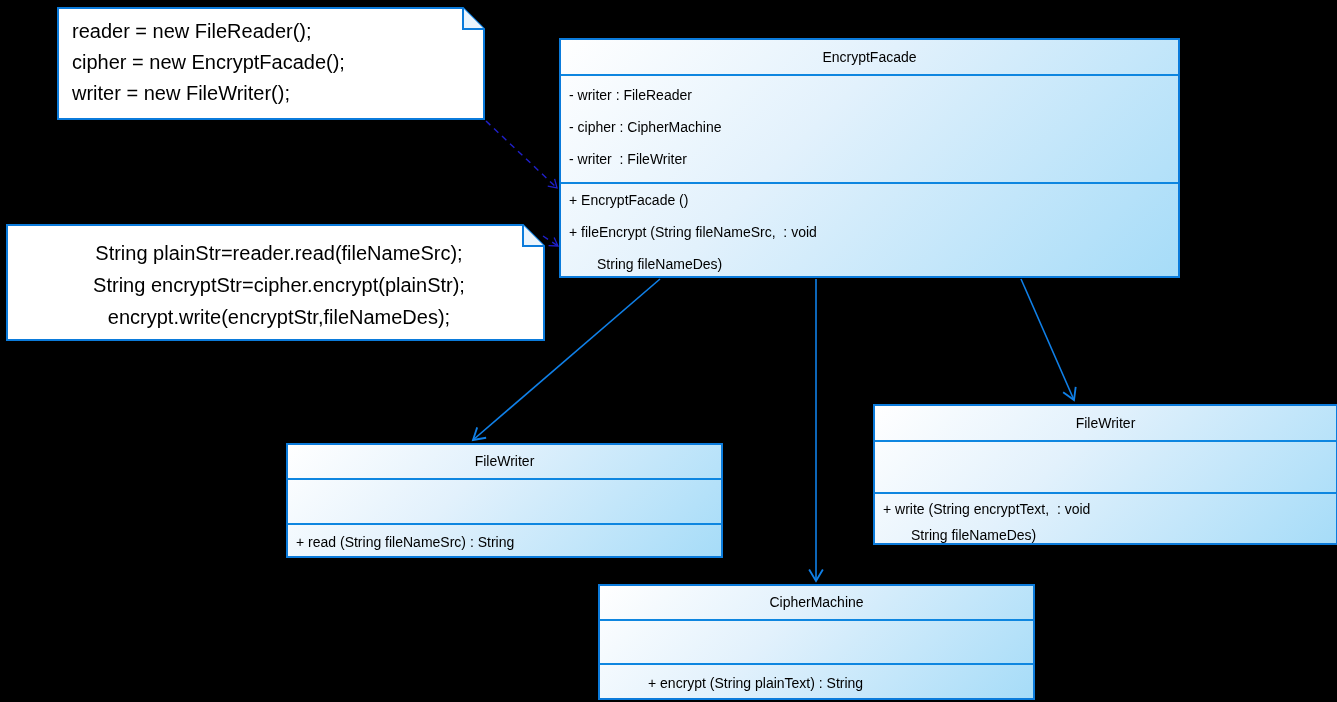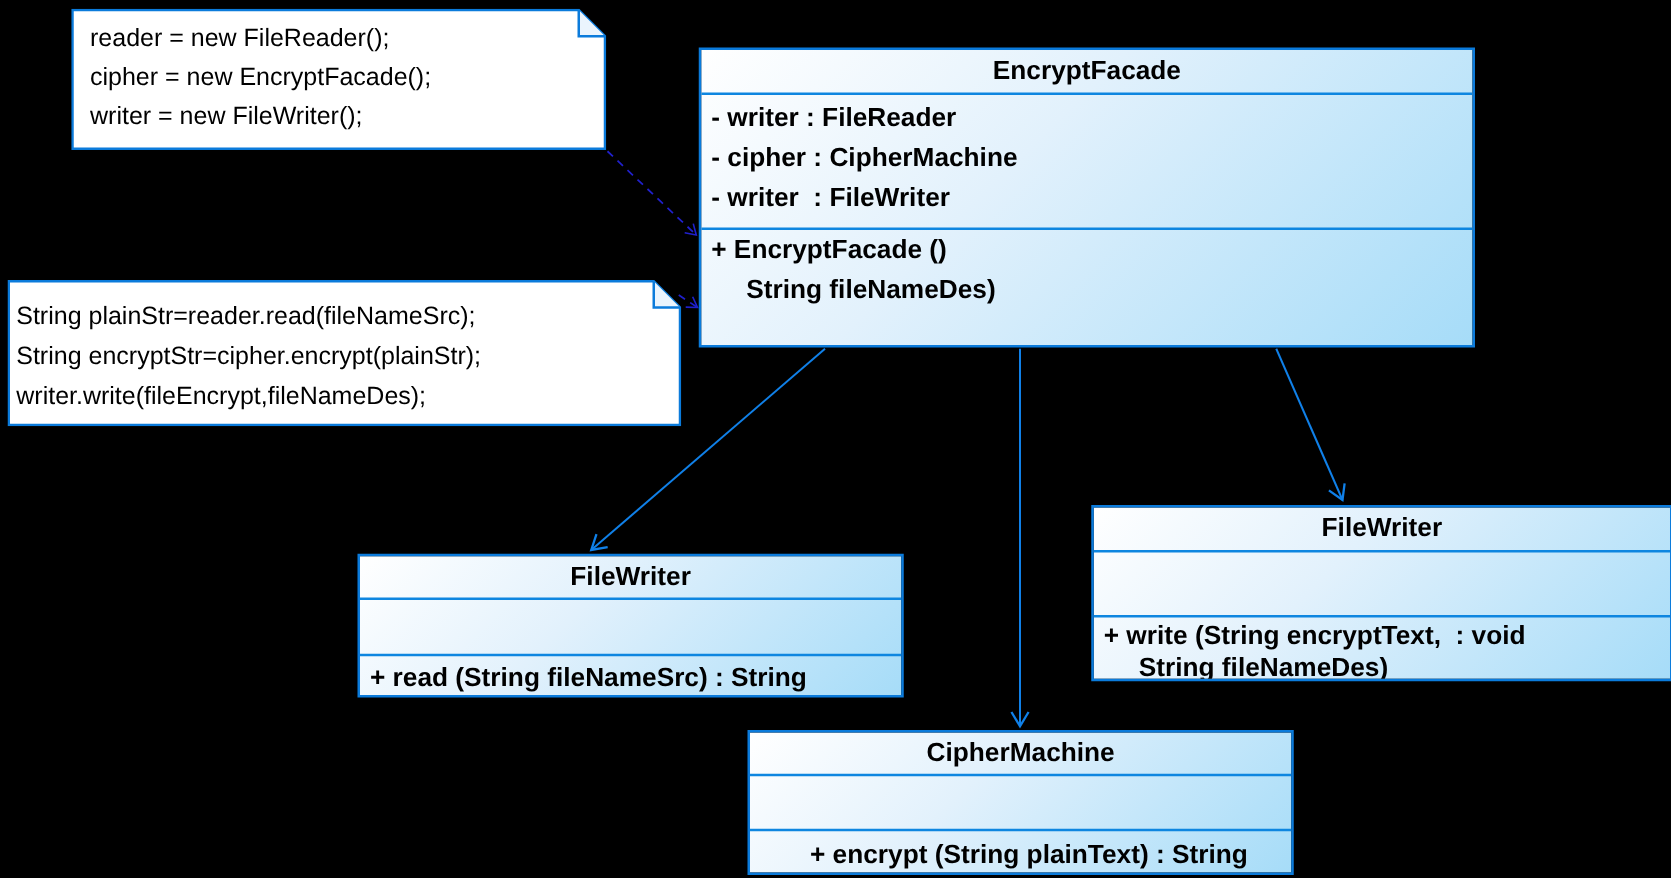--- a/index.html
+++ b/index.html
@@ -12,23 +12,22 @@
     font-family: "Liberation Sans", sans-serif;
     color: #000;
   }
 
   
   .uml-class {
     position: absolute;
     box-sizing: border-box;
     border: 2px solid #0b7bdb;
     background: linear-gradient(135deg, #ffffff 0%, #e2f1fc 40%, #a6dcf8 100%);
-    font-size: 21px;
+    font-size: 14px;
     overflow: hidden;
-    font-weight: bold;
   }
   .uml-title {
     box-sizing: border-box;
     text-align: center;
     border-bottom: 2px solid #0e86e0;
     overflow: hidden;
   }
   .uml-section {
     box-sizing: border-box;
     overflow: hidden;
@@ -66,21 +65,21 @@
   .note { position: absolute; }
   .note svg { position: absolute; left: 0; top: 0; }
   .note-text {
     position: absolute;
     left: 0; top: 0; right: 0; bottom: 0;
     font-size: 20px;
   }
   #note-1 { left: 57px; top: 7px; width: 428px; height: 113px; }
   #note-1 .note-text { padding: 9px 0 0 15px; }
   #note-1 .line { line-height: 31px; padding-left: 0; }
-  #note-2 { left: 6px; top: 224px; width: 539px; height: 117px; }
+  #note-2 { left: 6px; top: 224px; width: 539px; height: 117px; text-align: center; }
   #note-2 .note-text { padding: 13px 0 0 7px; }
   #note-2 .line { line-height: 32px; padding-left: 0; }
 
   
   #connectors {
     position: absolute;
     left: 0; top: 0;
     pointer-events: none;
   }
   .assoc { stroke: #1080e8; stroke-width: 1.6; }
@@ -120,33 +119,34 @@
   </div>
 
   <div class="note" id="note-2">
     <svg width="539" height="117" viewBox="0 0 539 117">
       <path d="M1,1 H517 L538,22 V116 H1 Z" fill="#ffffff" stroke="#0b7bdb" stroke-width="2"></path>
       <path d="M517,1 V22 H538" fill="#eaf4fd" stroke="#0b7bdb" stroke-width="2"></path>
     </svg>
     <div class="note-text">
       <div class="line">String plainStr=reader.read(fileNameSrc);</div>
       <div class="line">String encryptStr=cipher.encrypt(plainStr);</div>
-      <div class="line">writer.write(fileEncrypt,fileNameDes);</div>
+      <div class="line">encrypt.write(encryptStr,fileNameDes);</div>
     </div>
   </div>
 
   <div class="uml-class" id="encrypt-facade">
     <div class="uml-title">EncryptFacade</div>
     <div class="uml-section sec-attrs">
       <div class="line">- writer : FileReader</div>
       <div class="line">- cipher : CipherMachine</div>
       <div class="line">- writer  : FileWriter</div>
     </div>
     <div class="uml-section sec-methods">
       <div class="line">+ EncryptFacade ()</div>
+      <div class="line">+ fileEncrypt (String fileNameSrc,  : void</div>
       <div class="line cont">String fileNameDes)</div>
     </div>
   </div>
 
   <div class="uml-class" id="file-reader">
     <div class="uml-title">FileWriter</div>
     <div class="uml-section sec-attrs"></div>
     <div class="uml-section sec-methods">
       <div class="line">+ read (String fileNameSrc) : String</div>
     </div>

